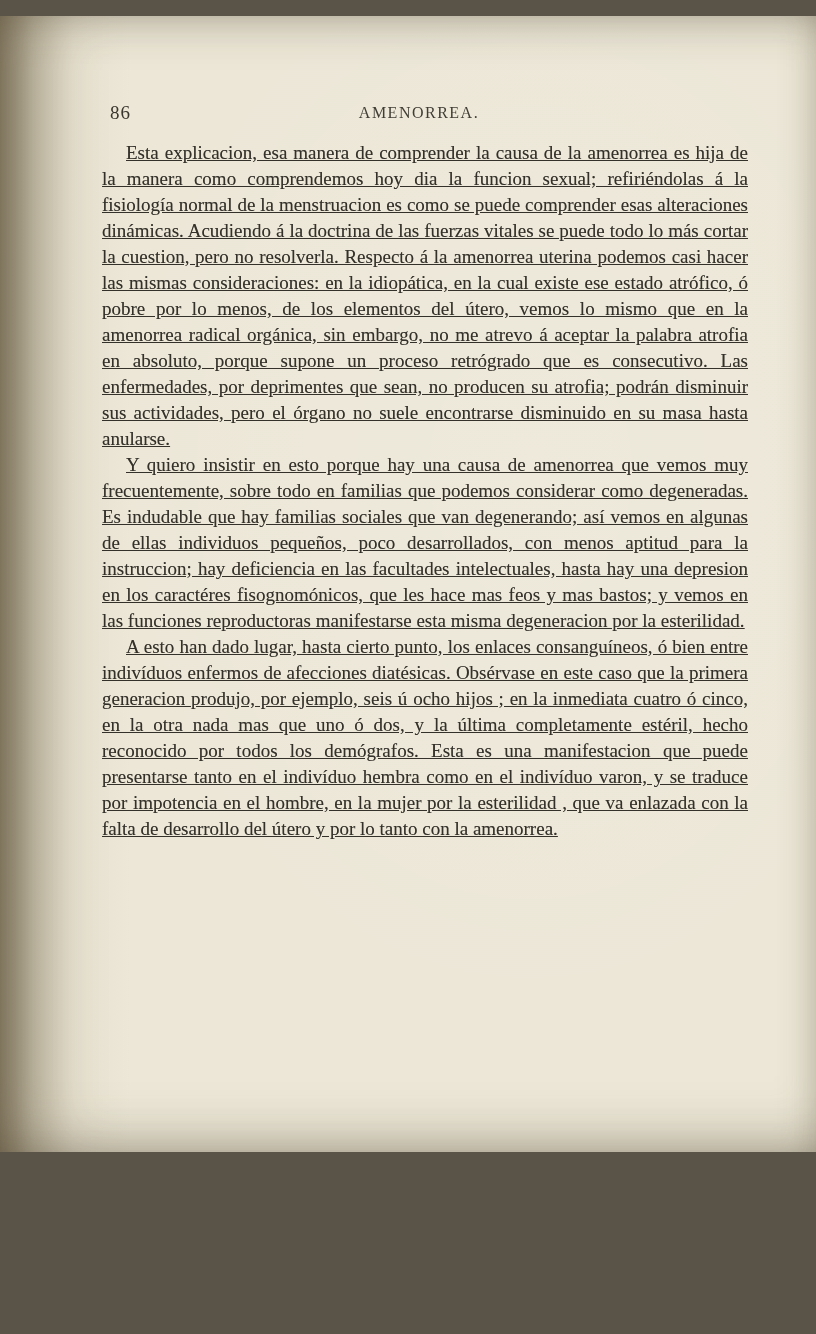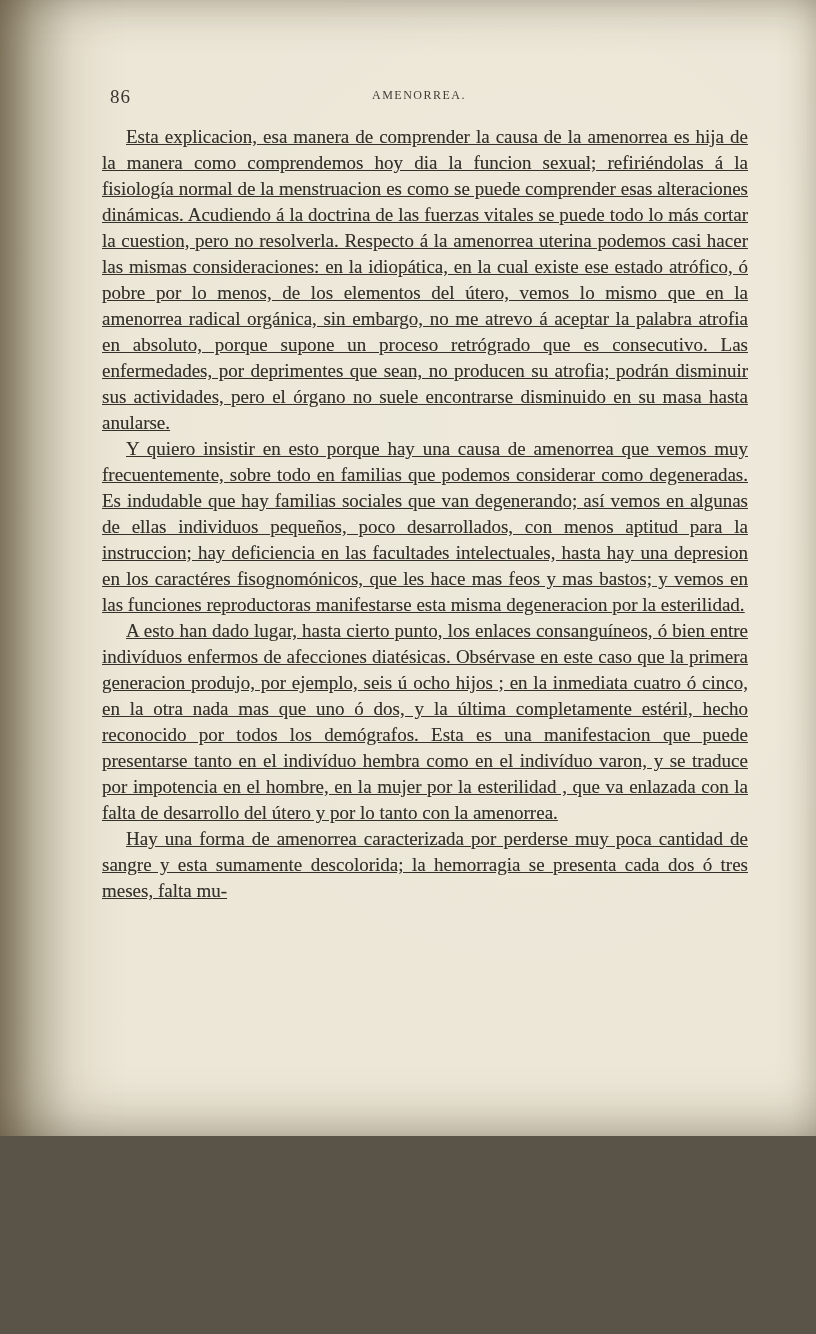--- a/index.html
+++ b/index.html
@@ -5,21 +5,21 @@
   html, body {
     margin: 0;
     padding: 0;
     background: #5a5347;
     font-family: "Liberation Serif", "DejaVu Serif", serif;
   }
   .page {
     position: relative;
     width: 816px;
     height: 1136px;
-    margin: 0 auto;
+    margin: 16px auto;
     background:
       radial-gradient(ellipse at 65% 40%, rgba(255,255,255,0.10), rgba(0,0,0,0) 60%),
       linear-gradient(90deg, #b3a88f 0%, #d6cfb9 4%, #e7e1d0 9%, #ece7d7 16%, #ece7d7 100%),
       #ece7d7;
     overflow: hidden;
   }
   .page::after {
     content: "";
     position: absolute;
     inset: 0;
@@ -49,21 +49,21 @@
     top: 0;
     letter-spacing: 1px;
     color: #3a362f;
   }
   .head-title {
     position: absolute;
     left: 0;
     right: 12px;
     top: 2px;
     text-align: center;
-    font-size: 12px;
+    font-size: 16px;
     letter-spacing: 1.5px;
     color: #413d35;
   }
   .body-text p {
     margin: 0;
     font-size: 19px;
     line-height: 26px;
     text-align: justify;
     text-indent: 24px;
     color: #34312b;
@@ -79,17 +79,16 @@
 
     <div class="running-head">
       <span class="page-number">86</span>
       <span class="head-title">AMENORREA.</span>
     </div>
 
     <div class="body-text">
       <p>Esta explicacion, esa manera de comprender la causa de la amenorrea es hija de la manera como comprendemos hoy dia la funcion sexual; refiriéndolas á la fisiología normal de la menstruacion es como se puede comprender esas alteraciones dinámicas. Acudiendo á la doctrina de las fuerzas vitales se puede todo lo más cortar la cuestion, pero no resolverla. Respecto á la amenorrea uterina podemos casi hacer las mismas consideraciones: en la idiopática, en la cual existe ese estado atrófico, ó pobre por lo menos, de los elementos del útero, vemos lo mismo que en la amenorrea radical orgánica, sin embargo, no me atrevo á aceptar la palabra atrofia en absoluto, porque supone un proceso retrógrado que es consecutivo. Las enfermedades, por deprimentes que sean, no producen su atrofia; podrán disminuir sus actividades, pero el órgano no suele encontrarse disminuido en su masa hasta anularse.</p>
       <p>Y quiero insistir en esto porque hay una causa de amenorrea que vemos muy frecuentemente, sobre todo en familias que podemos considerar como degeneradas. Es indudable que hay familias sociales que van degenerando; así vemos en algunas de ellas individuos pequeños, poco desarrollados, con menos aptitud para la instruccion; hay deficiencia en las facultades intelectuales, hasta hay una depresion en los caractéres fisognomónicos, que les hace mas feos y mas bastos; y vemos en las funciones reproductoras manifestarse esta misma degeneracion por la esterilidad.</p>
       <p>A esto han dado lugar, hasta cierto punto, los enlaces consanguíneos, ó bien entre indivíduos enfermos de afecciones diatésicas. Obsérvase en este caso que la primera generacion produjo, por ejemplo, seis ú ocho hijos ; en la inmediata cuatro ó cinco, en la otra nada mas que uno ó dos, y la última completamente estéril, hecho reconocido por todos los demógrafos. Esta es una manifestacion que puede presentarse tanto en el indivíduo hembra como en el indivíduo varon, y se traduce por impotencia en el hombre, en la mujer por la esterilidad , que va enlazada con la falta de desarrollo del útero y por lo tanto con la amenorrea.</p>
-      <p>Hay una forma de amenorrea caracterizada por perderse muy poca cantidad de sangre y esta sumamente descolorida; la hemorragia se presenta cada dos ó tres meses, falta mu-</p>
     </div>
 
   </div>
 </div>
 
 </body></html>

